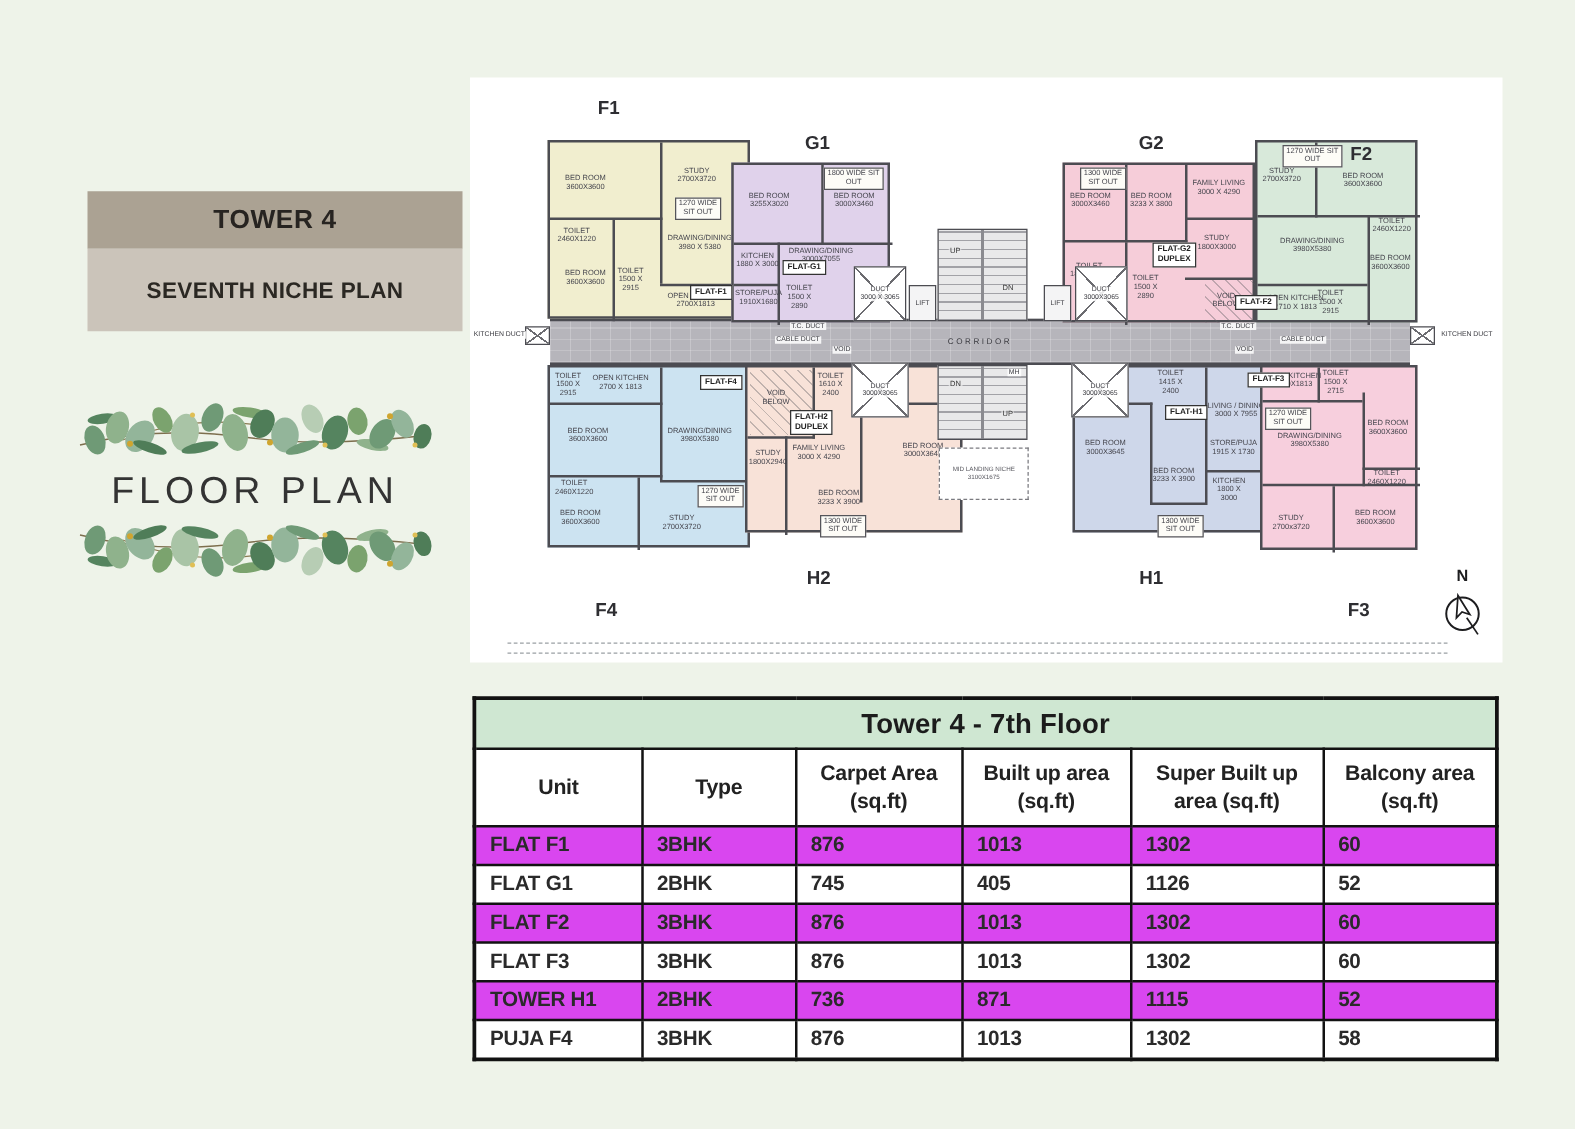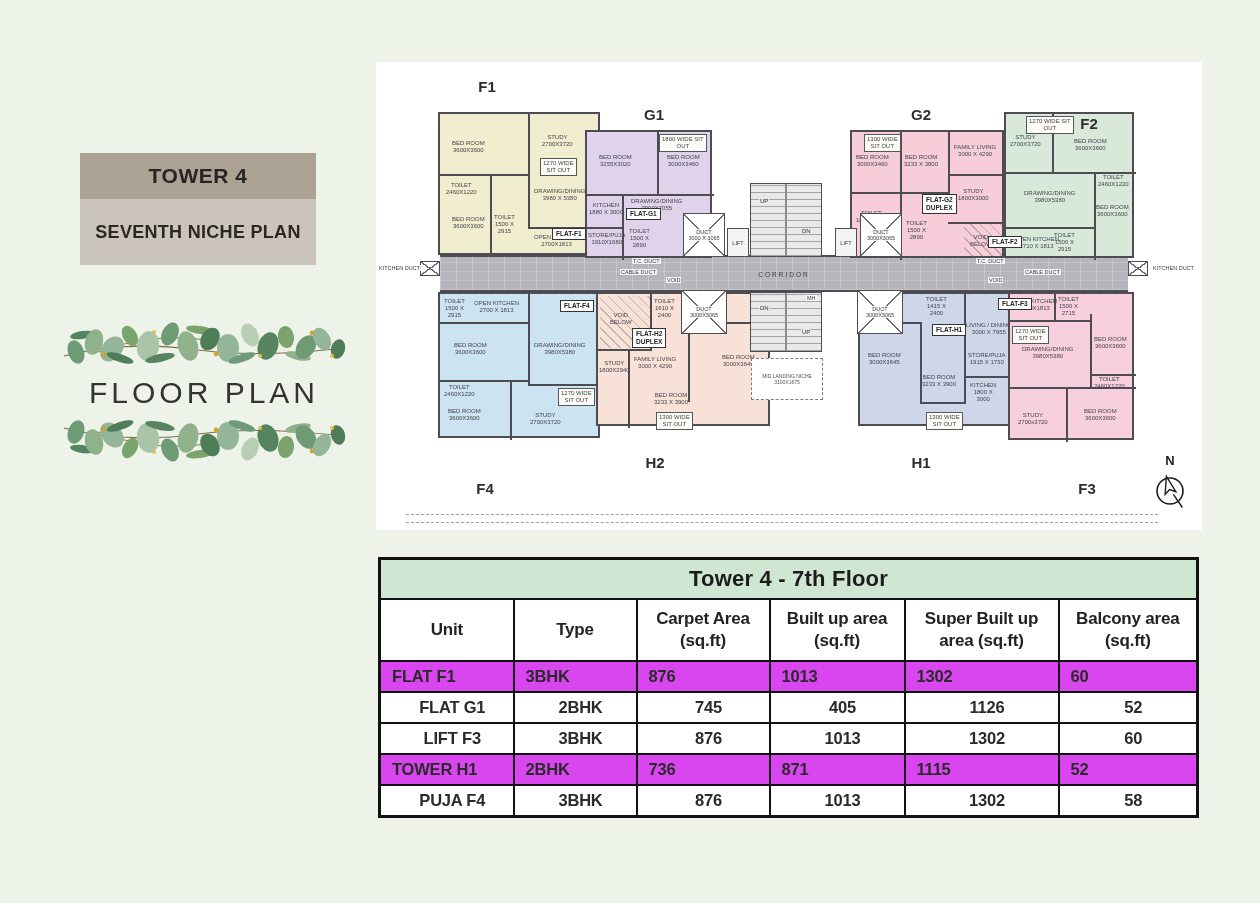--- a/index.html
+++ b/index.html
@@ -1,20 +1,20 @@
 <!DOCTYPE html>
 <html><head>
 <meta charset="utf-8">
 <style>
   html,body{margin:0;padding:0;}
   body{width:1260px;height:903px;position:relative;background:#eef3e9;font-family:"Liberation Sans",sans-serif;overflow:hidden;}
   #app{position:absolute;inset:0;}
 
   
-  .tower-box{position:absolute;left:80px;top:153px;width:236px;height:112px;}
+  .tower-box{position:absolute;left:70px;top:153px;width:300px;height:112px;}
   .tower-title{height:46px;background:#aba293;display:flex;align-items:center;justify-content:center;
     font-size:21px;font-weight:800;color:#272421;letter-spacing:.5px;}
   .tower-sub{height:66px;background:#cbc4ba;display:flex;align-items:center;justify-content:center;
     font-size:18px;font-weight:700;color:#2b2823;letter-spacing:.3px;}
   .decor{position:absolute;left:58px;top:322px;width:292px;text-align:center;}
   .leafband{display:block;width:292px;height:48px;}
   .leafband.flip{transform:scaleY(-1);}
   .decor-heading{font-size:30px;font-weight:400;color:#3a3a3a;letter-spacing:4px;margin:6px 0 4px 0;color:#333;}
 
   
@@ -55,21 +55,21 @@
 
   
   .table-wrap{position:absolute;left:378px;top:557px;}
   table.spec{border-collapse:collapse;table-layout:fixed;width:818px;border:3px solid #121212;}
   table.spec th,table.spec td{border:2px solid #121212;}
   .t-title{background:#cfe7d2;font-size:22px;font-weight:800;color:#1c1c1c;text-align:center;height:36px;letter-spacing:.2px;}
   th.hdr{background:#ffffff;font-size:17px;font-weight:700;color:#222;text-align:center;
     white-space:pre-line;line-height:1.3;height:56px;padding:2px 2px;letter-spacing:-.2px;}
   td.cell{font-size:16.5px;font-weight:700;color:#2a2a2a;text-align:left;padding:2px 0 2px 11px;height:25px;letter-spacing:-.2px;}
   tr.green td{background:#d946ef;}
-  tr.white td{background:#ffffff;text-align:center;}
+  tr.white td{background:#ffffff;}
 </style>
 </head>
 <body>
 
 <div id="app">
 
   <div class="tower-box">
     <div class="tower-title">TOWER 4</div>
     <div class="tower-sub">SEVENTH NICHE PLAN</div>
   </div>
@@ -428,22 +428,30 @@
             <td class="cell">60</td>
           </tr>
           <tr class="white">
             <td class="cell">FLAT G1</td>
             <td class="cell">2BHK</td>
             <td class="cell">745</td>
             <td class="cell">405</td>
             <td class="cell">1126</td>
             <td class="cell">52</td>
           </tr>
+          <tr class="green">
+            <td class="cell">FLAT F2</td>
+            <td class="cell">3BHK</td>
+            <td class="cell">876</td>
+            <td class="cell">1013</td>
+            <td class="cell">1302</td>
+            <td class="cell">60</td>
+          </tr>
           <tr class="white">
-            <td class="cell">LIFT F3</td>
+            <td class="cell">FLAT F3</td>
             <td class="cell">3BHK</td>
             <td class="cell">876</td>
             <td class="cell">1013</td>
             <td class="cell">1302</td>
             <td class="cell">60</td>
           </tr>
           <tr class="green">
             <td class="cell">TOWER H1</td>
             <td class="cell">2BHK</td>
             <td class="cell">736</td>

